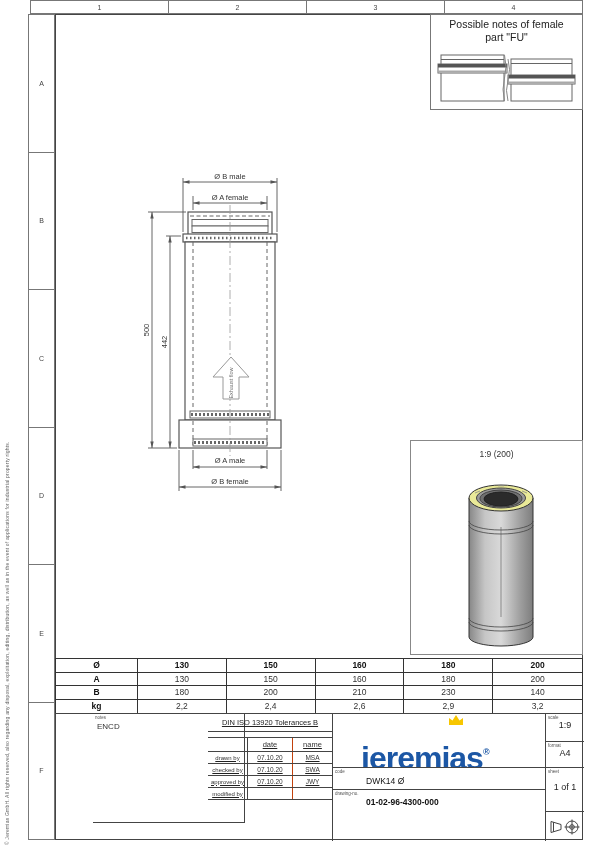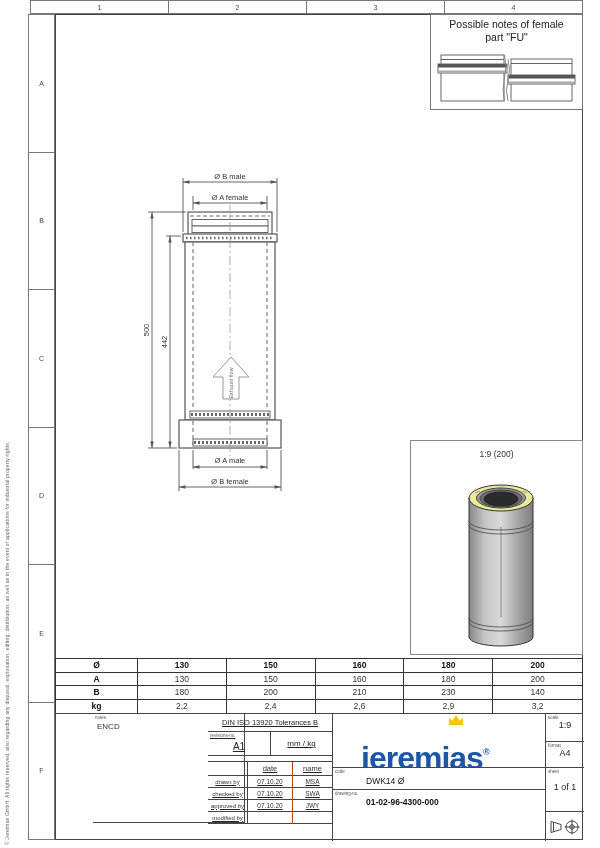--- a/index.html
+++ b/index.html
@@ -245,27 +245,20 @@
 
   <div class="abs tblock">
 
     <div class="abs notes-cell">
       <span class="tiny">notes</span>
       <div class="notes-val">ENCD</div>
     </div>
 
     <div class="abs midblock">
       <div class="tol">DIN ISO 13920 Tolerances B</div>
-      <div class="revrow">
-        <div class="revcell">
-          <span class="tiny">revisions-no.</span>
-          <div class="revno">A1</div>
-        </div>
-        <div class="unitcell">mm / kg</div>
-      </div>
       <div class="gap"></div>
       <div class="sigtable">
         <div class="sigrow hdr">
           <div class="c1"></div>
           <div class="c2">date</div>
           <div class="c3">name</div>
         </div>
         <div class="sigrow r">
           <div class="c1">drawn by</div>
           <div class="c2">07.10.20</div>

